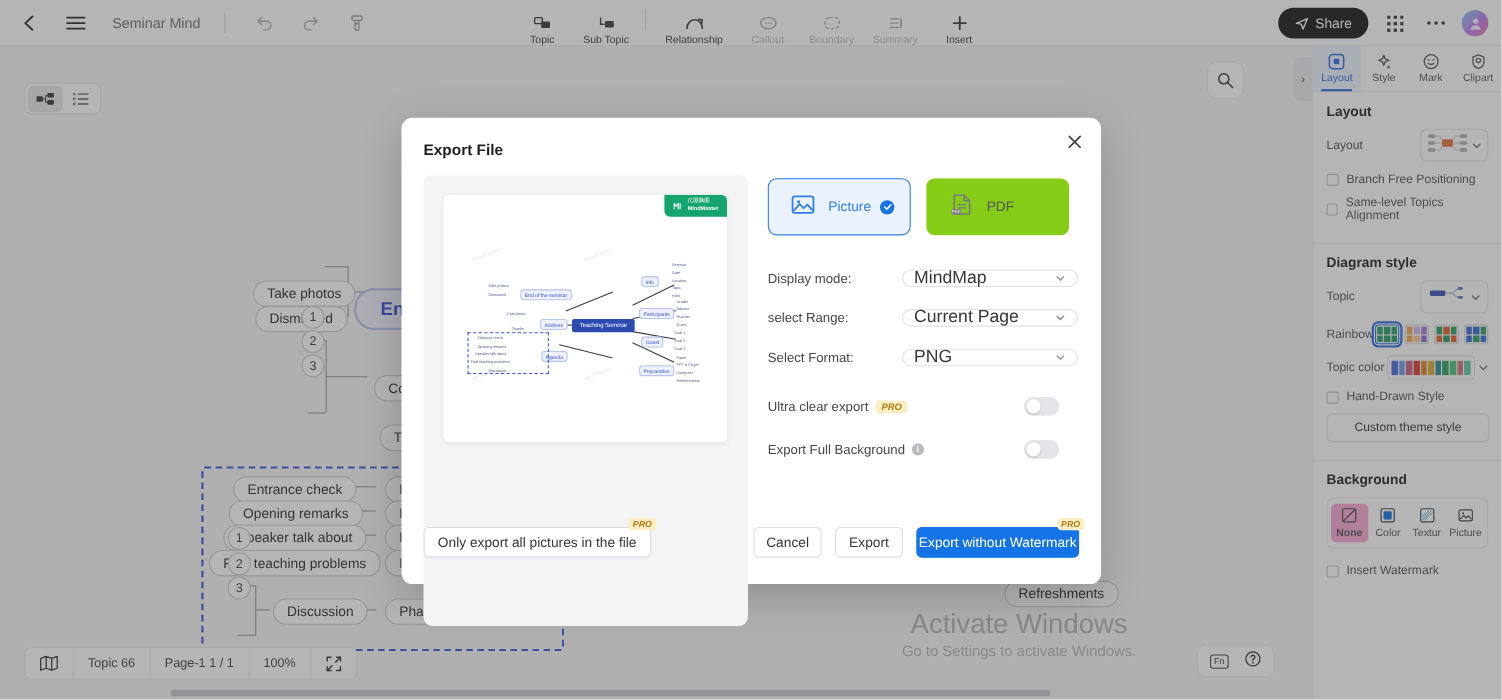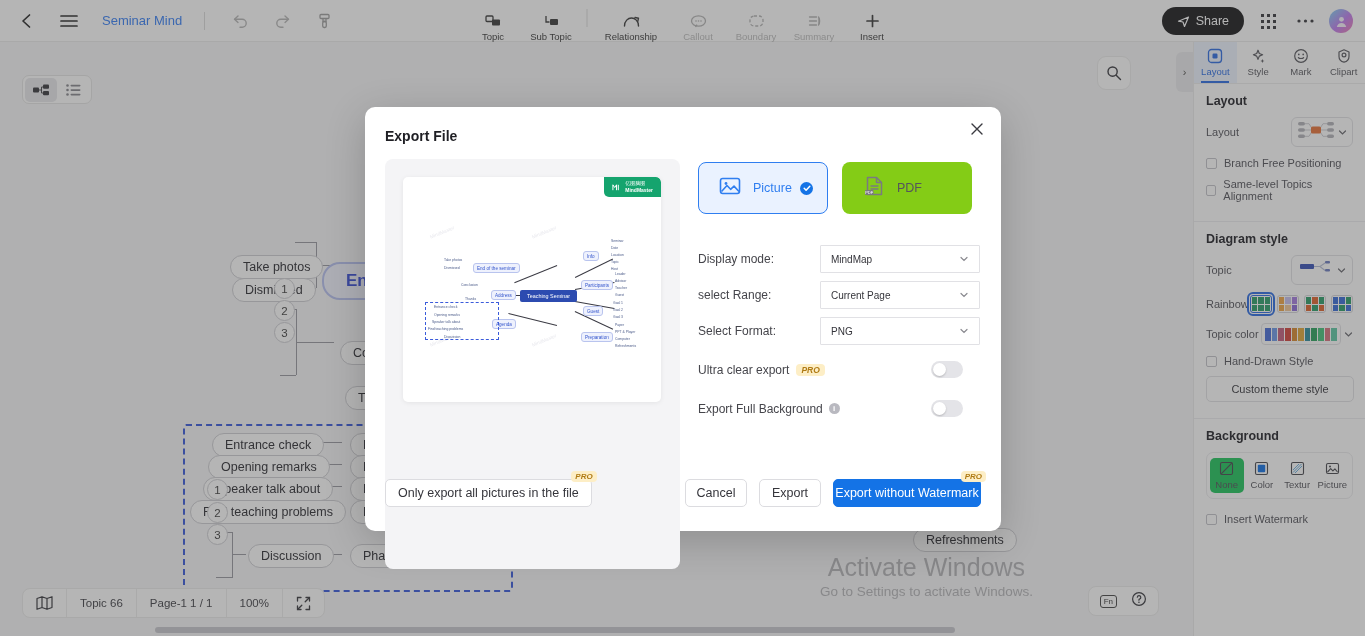--- a/index.html
+++ b/index.html
@@ -25,21 +25,21 @@
     position: absolute; top: 0; left: 0; right: 0; height: 42px;
     background: #ffffff;
     display: flex; align-items: center;
     border-bottom: 1px solid #ececec;
   }
   .tb-left { display: flex; align-items: center; gap: 16px; padding-left: 14px; }
   .ico-btn {
     width: 26px; height: 26px; display: flex; align-items: center;
     justify-content: center; color: #2b2b2b; cursor: pointer;
   }
-  .doc-title { font-size: 13px; color: #3b82f6; margin-left: 4px; }
+  .doc-title { font-size: 13px; color: #737373; margin-left: 4px; }
   .vdiv { width: 1px; height: 18px; background: #dcdcdc; margin: 0 6px; }
 
   .tb-center {
     position: absolute; left: 50%; transform: translateX(-50%);
     display: flex; align-items: flex-end; gap: 0px; height: 42px;
   }
   .tool {
     display: flex; flex-direction: column; align-items: center; gap: 1px;
     width: 58px; cursor: pointer; padding-top: 3px;
   }
@@ -192,21 +192,21 @@
     width: 148px; height: 26px; border:1px solid #e3e3e6; border-radius:5px;
     font-size:11px;color:#3a3a40;display:flex;align-items:center;
     justify-content:center;cursor:pointer;background:#fff; margin: 2px 0 0 0;
   }
   .bg-group {
     border:1px solid #ececee; border-radius:7px; display:flex;
     padding: 5px 2px; justify-content: space-around;
   }
   .bg-item { display:flex;flex-direction:column;align-items:center;gap:3px;
     width: 34px; padding: 3px 0; border-radius:5px; cursor:pointer; }
-  .bg-item.active { background:#22c55e; }
+  .bg-item.active { background:#f9a8d4;font-weight:bold; }
   .bg-item span { font-size:9.5px;color:#55555c; }
 
   
   .modal {
     position: absolute; z-index: 60;
     left: 365px; top: 107px; width: 636px; height: 424px;
     background: #fff; border-radius: 10px;
     box-shadow: 0 10px 40px rgba(0,0,0,.20);
   }
   .modal-title { position:absolute; left:20px; top:21px; font-size:14px;
@@ -254,23 +254,23 @@
   .fmt-card .fl { font-size:12.5px; color:#55555c; }
   .fmt-card.sel .fl { color:#2f7ef0; }
   .fmt-check {
     position:absolute; right:14px; width:13px;height:13px;border-radius:50%;
     background:#1473e6; display:flex;align-items:center;justify-content:center;
   }
 
   .opt { position:absolute; left:333px; display:flex; align-items:center; }
   .opt-lab { font-size:12px; color:#45454b; width:122px; }
   .dropdown {
-    width:160px; height:28px; border:1px solid #e1e1e5; border-radius:1px;
+    width:160px; height:16px; border:1px solid #e1e1e5; border-radius:11px;
     background:#fff; display:flex; align-items:center; justify-content:space-between;
-    padding:0 10px; font-size:10px; color:#35353b; cursor:pointer;
+    padding:0 10px; font-size:16px; color:#35353b; cursor:pointer;
   }
   .pro-pill {
     background:#fdeec6; color:#b07b14; font-size:8.5px; font-style:italic;
     font-weight:700; border-radius:4px; padding:1px 5px; margin-left:7px;
   }
   .toggle {
     width:32px;height:17px;border-radius:9px;background:#e4e4e8;
     position:relative; cursor:pointer;
   }
   .toggle i { position:absolute; left:2px; top:2px; width:13px;height:13px;

